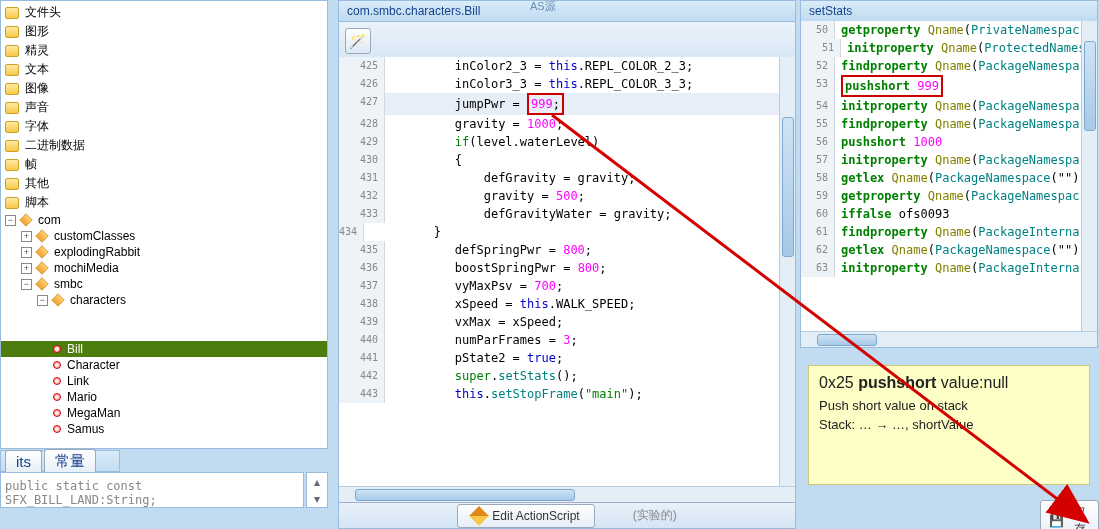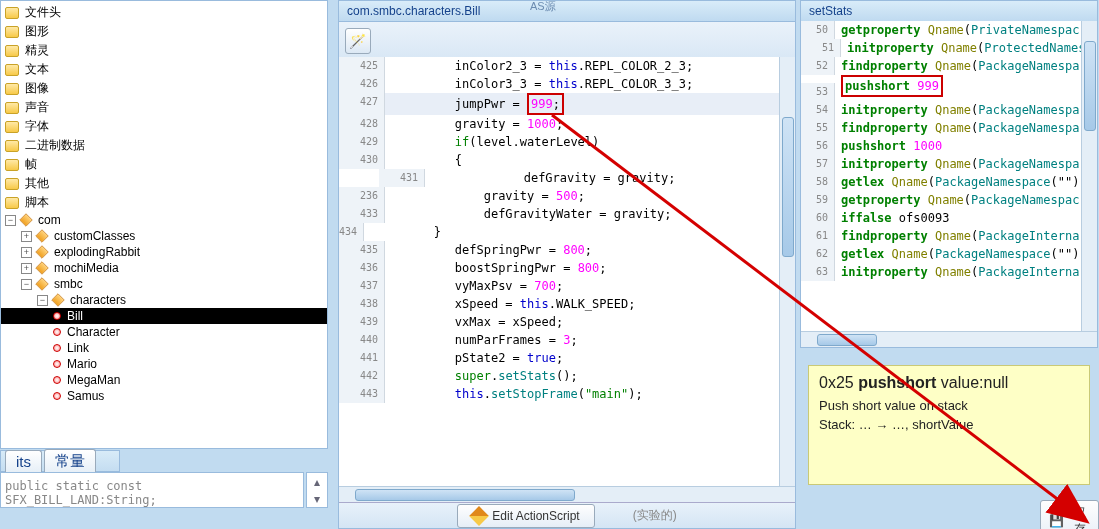--- a/index.html
+++ b/index.html
@@ -1,21 +1,21 @@
 <!DOCTYPE html>
 <html><head>
 <meta charset="utf-8">
 <style>
 * { margin: 0; padding: 0; box-sizing: border-box; }
 body { font-family: "Microsoft YaHei", Arial, sans-serif; font-size: 12px; background: #c1dbf0; width: 1099px; height: 529px; overflow: hidden; position: relative; }
 .panel { background: #fff; border: 1px solid #99bbdd; position: absolute; }
 .panel-title { background: linear-gradient(#d9ecf9, #bfdaf0); padding: 3px 8px; color: #15428b; font-size: 12px; border-bottom: 1px solid #99bbdd; }
 .tree { padding: 2px 0; overflow: auto; background: #fff; }
 .tree-item { padding: 1px 4px; display: flex; align-items: center; gap: 4px; white-space: nowrap; cursor: default; }
-.tree-item.sel { background: #000000; color: #fff; }
+.tree-item.sel { background: #4d7c0f; color: #fff; margin-top: 33px; }
 .tree-item .lab { padding: 0 2px; }
 .folder-ico { width: 14px; height: 12px; background: linear-gradient(#ffe9a6,#f7c948); border: 1px solid #c9a227; border-radius: 2px; display: inline-block; }
 .cube-ico { width: 12px; height: 12px; background: linear-gradient(#ffd27a,#f0a020); border: 1px solid #c97a10; display: inline-block; transform: rotate(45deg) scale(0.8); }
 .dot-ico { width: 8px; height: 8px; border: 1px solid #c00; border-radius: 50%; display: inline-block; background: radial-gradient(#fff,#f88); }
 .pm { width: 11px; height: 11px; border: 1px solid #888; background: #fff; display: inline-flex; align-items: center; justify-content: center; font-size: 9px; line-height: 1; color: #555; }
 .code-area { position: absolute; background: #fff; border: 1px solid #99bbdd; }
 .gutter { background: #eef3f8; color: #888; text-align: right; padding-right: 6px; border-right: 1px solid #d0d8e0; font-family: Consolas, monospace; font-size: 10px; }
 .codeline { display: flex; line-height: 18px; }
 .codeline.hl { background: #e8eef7; }
 .codetxt { padding-left: 12px; font-family: Consolas, monospace; font-size: 12px; white-space: pre; }
@@ -187,25 +187,25 @@
       </div>
       <div class="codeline">
         <div class="gutter" style="width:46px;">429</div>
         <div class="codetxt"><span>        </span><span class="kw-if">if</span><span>(level.waterLevel)</span></div>
       </div>
       <div class="codeline">
         <div class="gutter" style="width:46px;">430</div>
         <div class="codetxt"><span>        {</span></div>
       </div>
       <div class="codeline">
-        <div class="gutter" style="width:46px;margin-left:40px;">431</div>
+        <div class="gutter" style="width:46px;">431</div>
         <div class="codetxt"><span>            defGravity = gravity;</span></div>
       </div>
       <div class="codeline">
-        <div class="gutter" style="width:46px;">236</div>
+        <div class="gutter" style="width:46px;">432</div>
         <div class="codetxt"><span>            gravity = </span><span class="num">500</span><span>;</span></div>
       </div>
       <div class="codeline">
         <div class="gutter" style="width:46px;">433</div>
         <div class="codetxt"><span>            defGravityWater = gravity;</span></div>
       </div>
       <div class="codeline">
         <div class="gutter" style="width:25px;">434</div>
         <div class="codetxt"><span>        }</span></div>
       </div>
@@ -273,21 +273,21 @@
       </div>
       <div class="codeline">
         <div class="gutter" style="width:40px;">51</div>
         <div class="codetxt" style="padding-left:6px;"><span class="bc-op">initproperty</span><span> </span><span class="bc-pkg">Qname</span><span>(</span><span class="bc-ns">ProtectedNames</span></div>
       </div>
       <div class="codeline">
         <div class="gutter" style="width:34px;">52</div>
         <div class="codetxt" style="padding-left:6px;"><span class="bc-op">findproperty</span><span> </span><span class="bc-pkg">Qname</span><span>(</span><span class="bc-ns">PackageNamespa</span></div>
       </div>
       <div class="codeline">
-        <div class="gutter" style="width:34px;margin-top:8px;">53</div>
+        <div class="gutter" style="width:34px;">53</div>
         <div class="codetxt" style="padding-left:6px;"><span class="redbox"><span class="bc-op">pushshort</span><span> </span><span class="num">999</span></span></div>
       </div>
       <div class="codeline">
         <div class="gutter" style="width:34px;">54</div>
         <div class="codetxt" style="padding-left:6px;"><span class="bc-op">initproperty</span><span> </span><span class="bc-pkg">Qname</span><span>(</span><span class="bc-ns">PackageNamespa</span></div>
       </div>
       <div class="codeline">
         <div class="gutter" style="width:34px;">55</div>
         <div class="codetxt" style="padding-left:6px;"><span class="bc-op">findproperty</span><span> </span><span class="bc-pkg">Qname</span><span>(</span><span class="bc-ns">PackageNamespa</span></div>
       </div>

